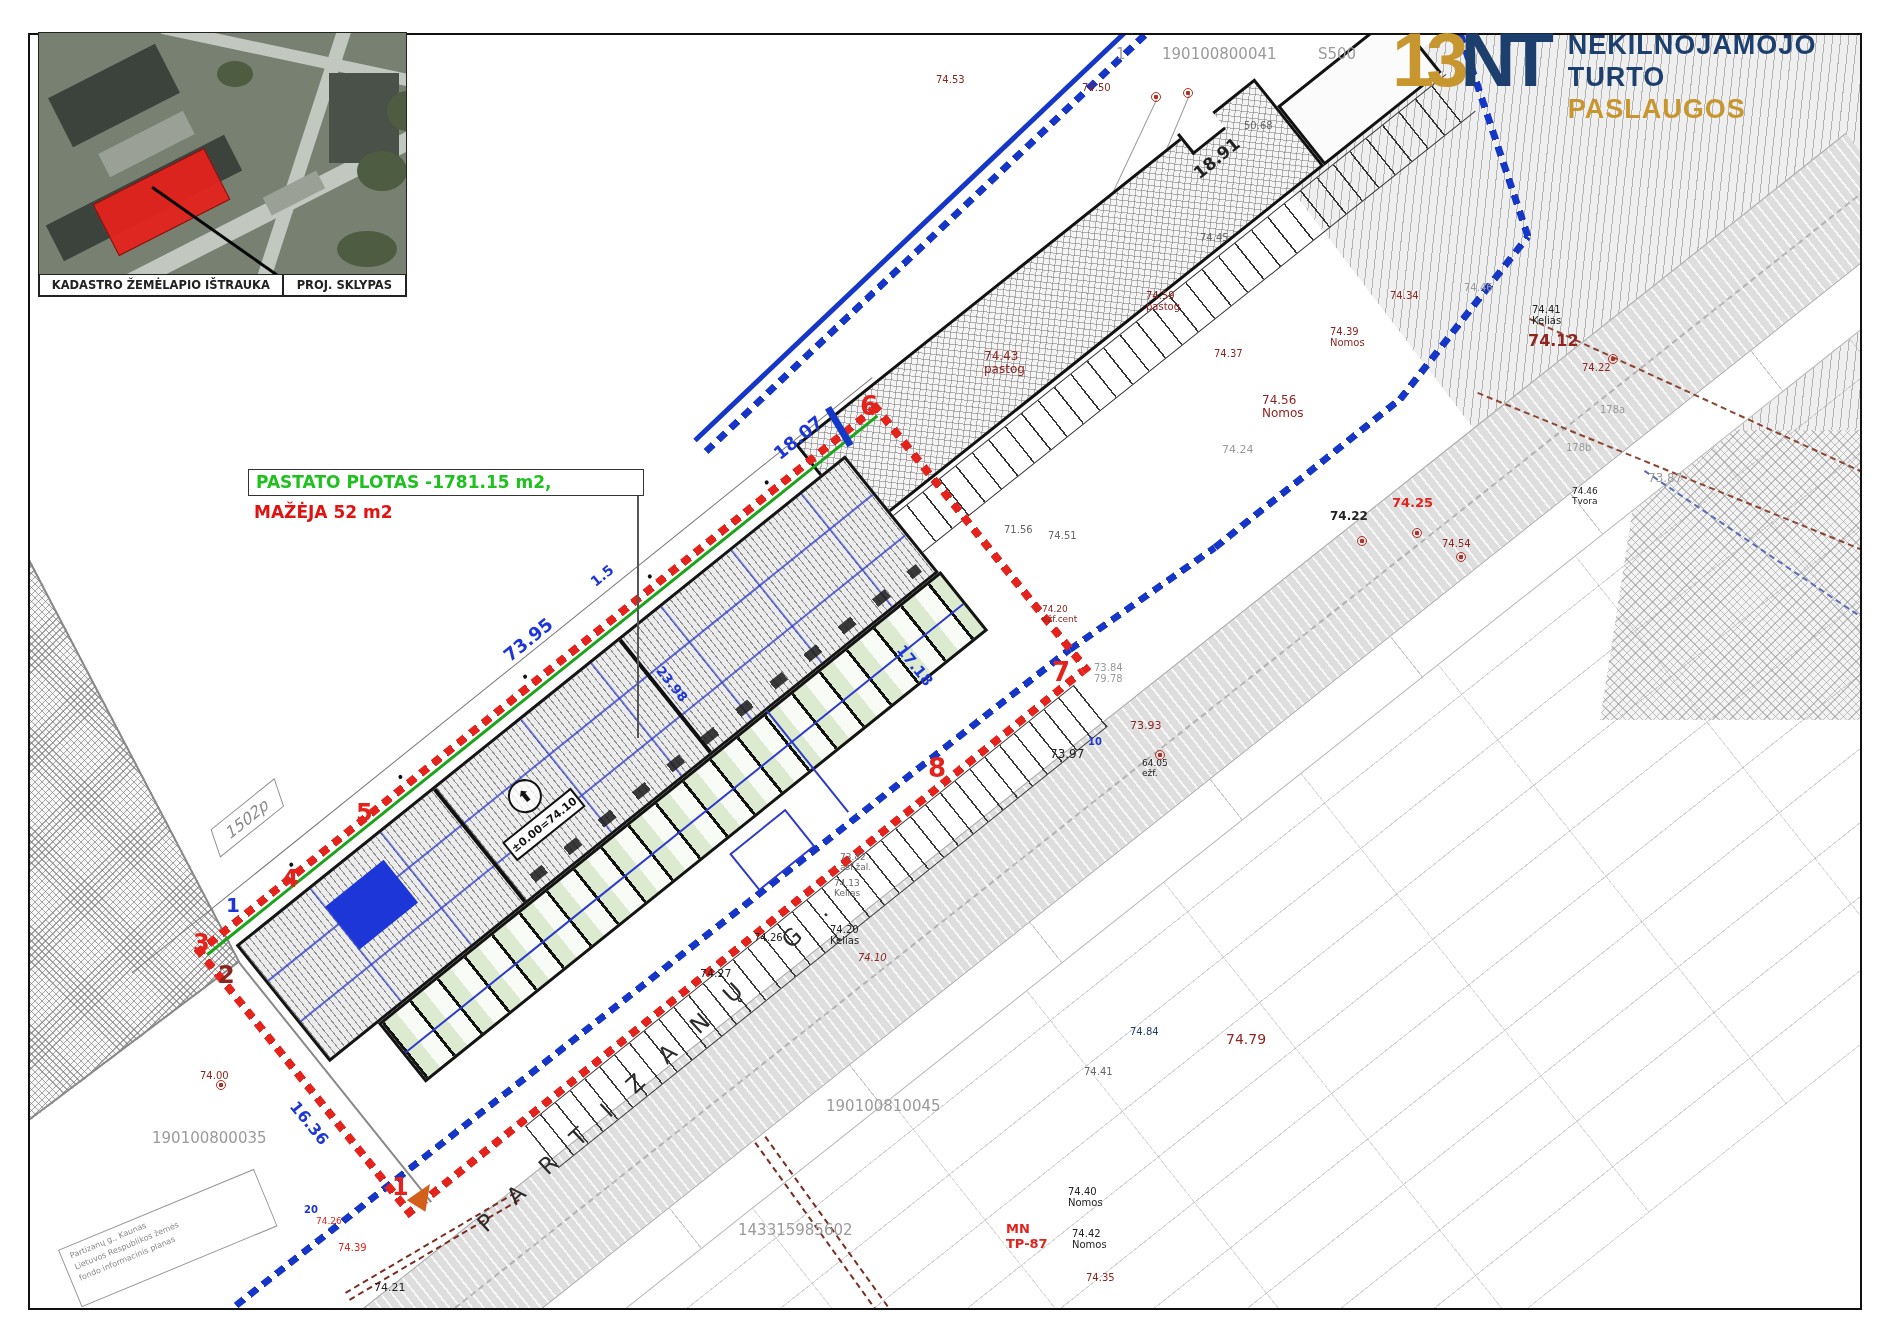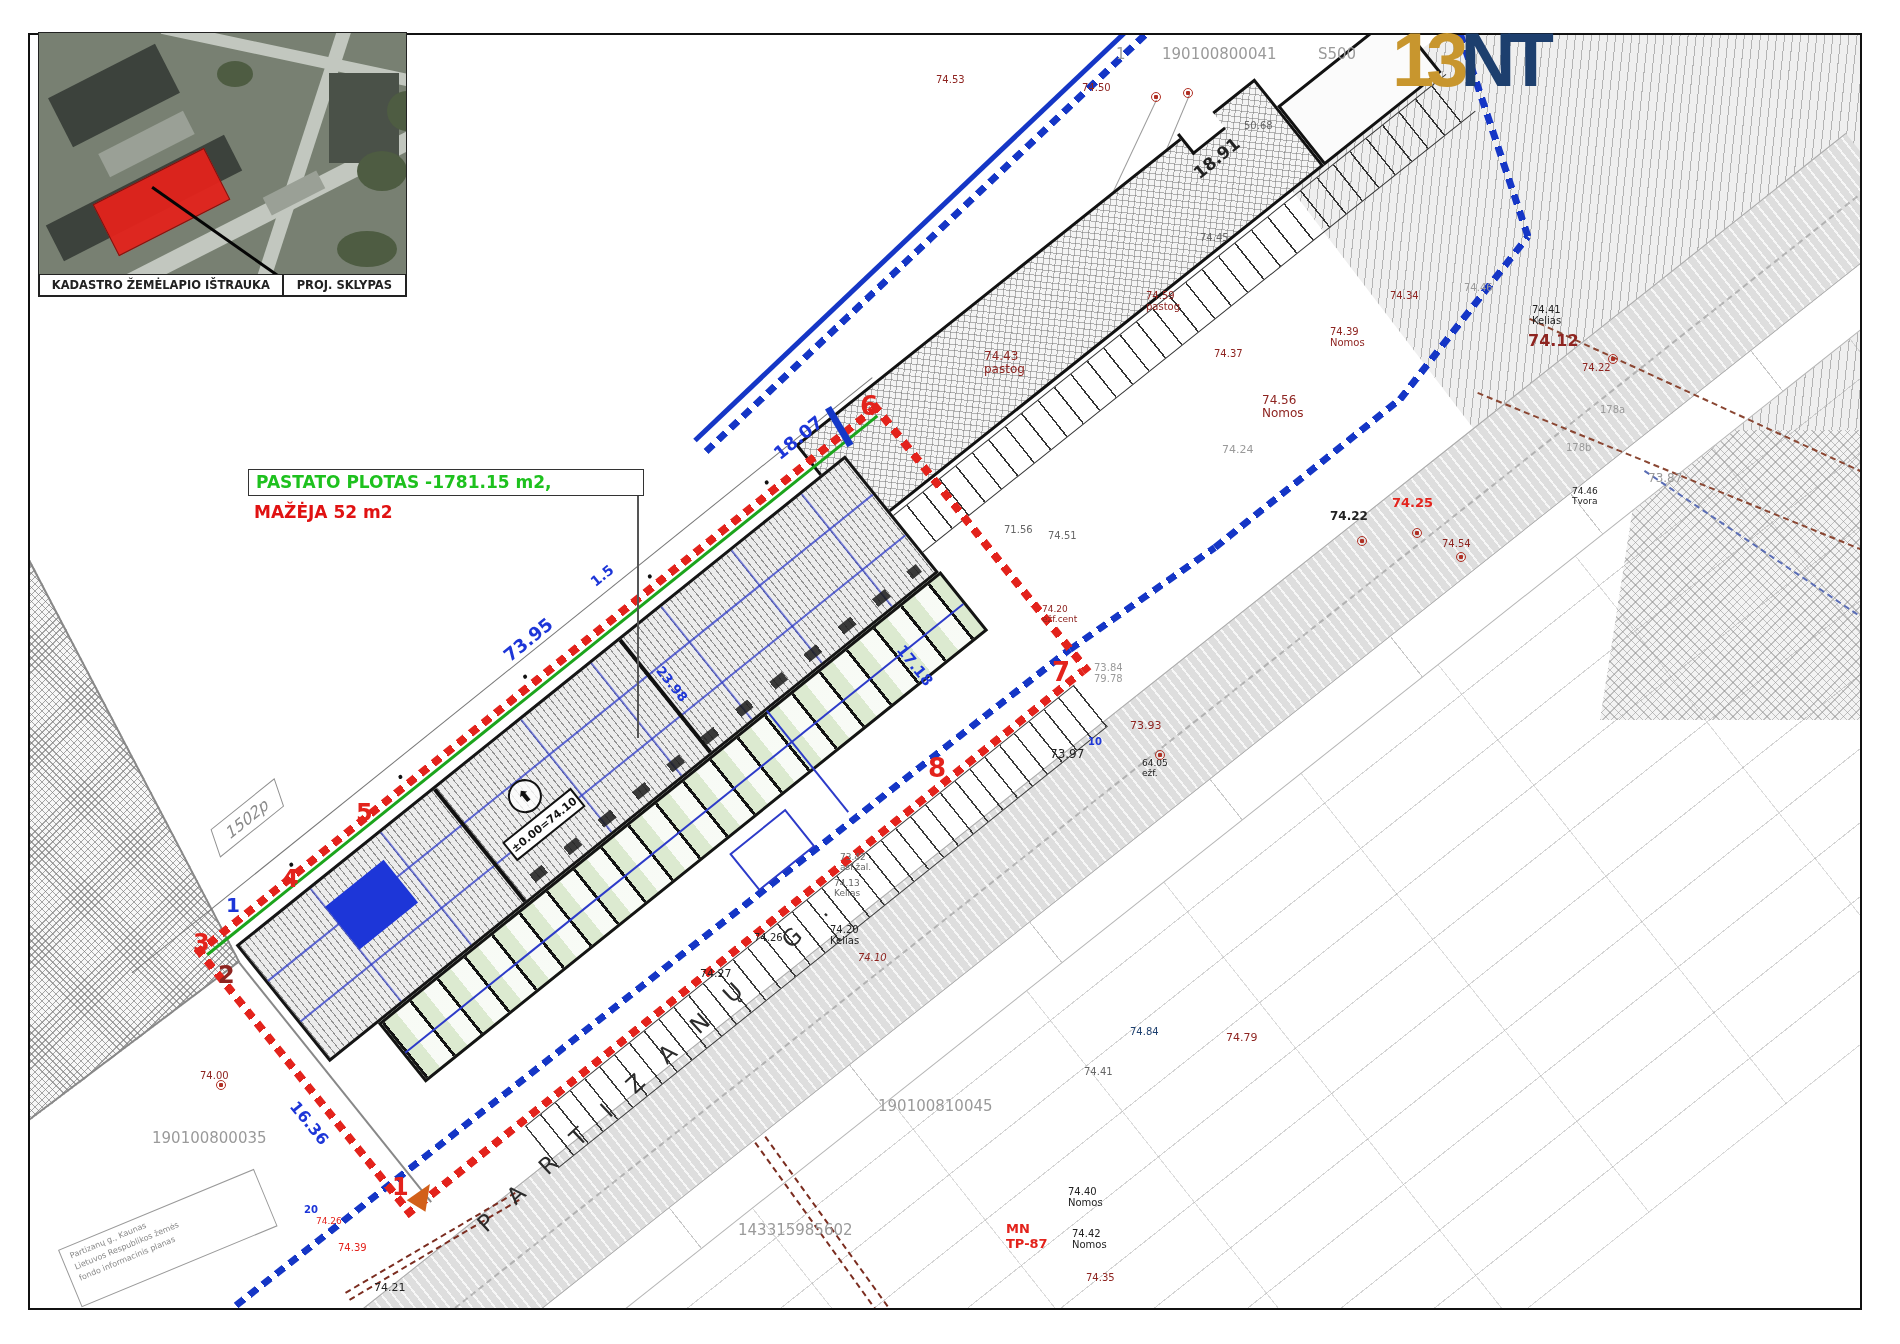--- a/index.html
+++ b/index.html
@@ -257,21 +257,21 @@
       <div>Lietuvos Respublikos žemės</div>
       <div>fondo informacinis planas</div>
     </div>
   </div>
 
   <div id="map-labels" class="layer">
       <span class="lbl" style="left: 1116px; top: 46px; color: rgb(154, 154, 154); font-size: 15px;">1</span>
       <span class="lbl" style="left: 1162px; top: 46px; color: rgb(154, 154, 154); font-size: 15px;">190100800041</span>
       <span class="lbl" style="left: 1318px; top: 46px; color: rgb(154, 154, 154); font-size: 15px;">S500</span>
       <span class="lbl" style="left: 152px; top: 1130px; color: rgb(154, 154, 154); font-size: 15px;">190100800035</span>
-      <span class="lbl" style="left: 878px; top: 1098px; color: rgb(154, 154, 154); font-size: 15px;">190100810045</span>
+      <span class="lbl" style="left: 826px; top: 1098px; color: rgb(154, 154, 154); font-size: 15px;">190100810045</span>
       <span class="lbl" style="left: 738px; top: 1222px; color: rgb(154, 154, 154); font-size: 15px;">143315985602</span>
       <span class="lbl" style="left: 500px; top: 650px; color: rgb(29, 54, 216); font-size: 18px; font-weight: bold; transform: rotate(-39deg);">73.95</span>
       <span class="lbl" style="left: 588px; top: 578px; color: rgb(29, 54, 216); font-size: 14px; font-weight: bold; transform: rotate(-39deg);">1.5</span>
       <span class="lbl" style="left: 770px; top: 448px; color: rgb(29, 54, 216); font-size: 18px; font-weight: bold; transform: rotate(-39deg);">18.07</span>
       <span class="lbl" style="left: 300px; top: 1098px; color: rgb(29, 54, 216); font-size: 16px; font-weight: bold; transform: rotate(51deg);">16.36</span>
       <span class="lbl" style="left: 906px; top: 642px; color: rgb(29, 54, 216); font-size: 15px; font-weight: bold; transform: rotate(51deg);">17.18</span>
       <span class="lbl" style="left: 664px; top: 664px; color: rgb(29, 54, 216); font-size: 13px; font-weight: bold; transform: rotate(51deg);">23.98</span>
       <span class="lbl" style="left: 1190px; top: 168px; color: rgb(34, 34, 34); font-size: 17px; font-weight: bold; transform: rotate(-39deg);">18.91</span>
       <span class="lbl" style="left: 226px; top: 894px; color: rgb(29, 54, 216); font-size: 20px; font-weight: bold;">1</span>
       <span class="lbl" style="left: 193px; top: 930px; color: rgb(227, 35, 28); font-size: 24px; font-weight: bold;">3</span>
@@ -337,21 +337,21 @@
       <span class="lbl" style="left: 374px; top: 1282px; color: rgb(34, 34, 34); font-size: 11px;">74.21</span>
       <span class="lbl" style="left: 1006px; top: 1222px; color: rgb(227, 35, 28); font-size: 13px; font-weight: bold;">MN
 TP-87</span>
       <span class="lbl" style="left: 1068px; top: 1186px; color: rgb(34, 34, 34); font-size: 10px;">74.40
 Nomos</span>
       <span class="lbl" style="left: 1072px; top: 1228px; color: rgb(34, 34, 34); font-size: 10px;">74.42
 Nomos</span>
       <span class="lbl" style="left: 1086px; top: 1272px; color: rgb(142, 36, 32); font-size: 10px;">74.35</span>
       <span class="lbl" style="left: 1084px; top: 1066px; color: rgb(102, 102, 102); font-size: 10px;">74.41</span>
       <span class="lbl" style="left: 1130px; top: 1026px; color: rgb(29, 63, 110); font-size: 10px;">74.84</span>
-      <span class="lbl" style="left: 1226px; top: 1032px; color: rgb(142, 36, 32); font-size: 11px;">74.79</span>
+      <span class="lbl" style="left: 1226px; top: 1032px; color: rgb(142, 36, 32); font-size: 14px;">74.79</span>
     </div>
   <div id="markers" class="layer">
       <div class="marker-target" style="left: 1151px; top: 92px;"></div>
       <div class="marker-target" style="left: 1183px; top: 88px;"></div>
       <div class="marker-target" style="left: 1608px; top: 354px;"></div>
       <div class="marker-target" style="left: 1357px; top: 536px;"></div>
       <div class="marker-target" style="left: 1412px; top: 528px;"></div>
       <div class="marker-target" style="left: 1456px; top: 552px;"></div>
       <div class="marker-target" style="left: 1155px; top: 750px;"></div>
       <div class="marker-target" style="left: 216px; top: 1080px;"></div>
@@ -384,20 +384,25 @@
     </div>
     <div id="captions">
       <div class="cap" id="cap-left">KADASTRO ŽEMĖLAPIO IŠTRAUKA</div>
       <div class="cap" id="cap-right">PROJ. SKLYPAS</div>
     </div>
   </div>
 
   <div id="logo">
     <span class="mark gold">13</span>
     <span class="mark navy">NT</span>
+    <div class="words">
+      <div class="navy">NEKILNOJAMOJO</div>
+      <div class="navy">TURTO</div>
+      <div class="gold">PASLAUGOS</div>
+    </div>
   </div>
 
   <div id="annot">
     <div id="annot-box"></div>
     <div id="annot-green">PASTATO PLOTAS -1781.15 m2,</div>
     <div id="annot-red">MAŽĖJA 52 m2</div>
     <div id="annot-leader"></div>
   </div>
 
 </div>

